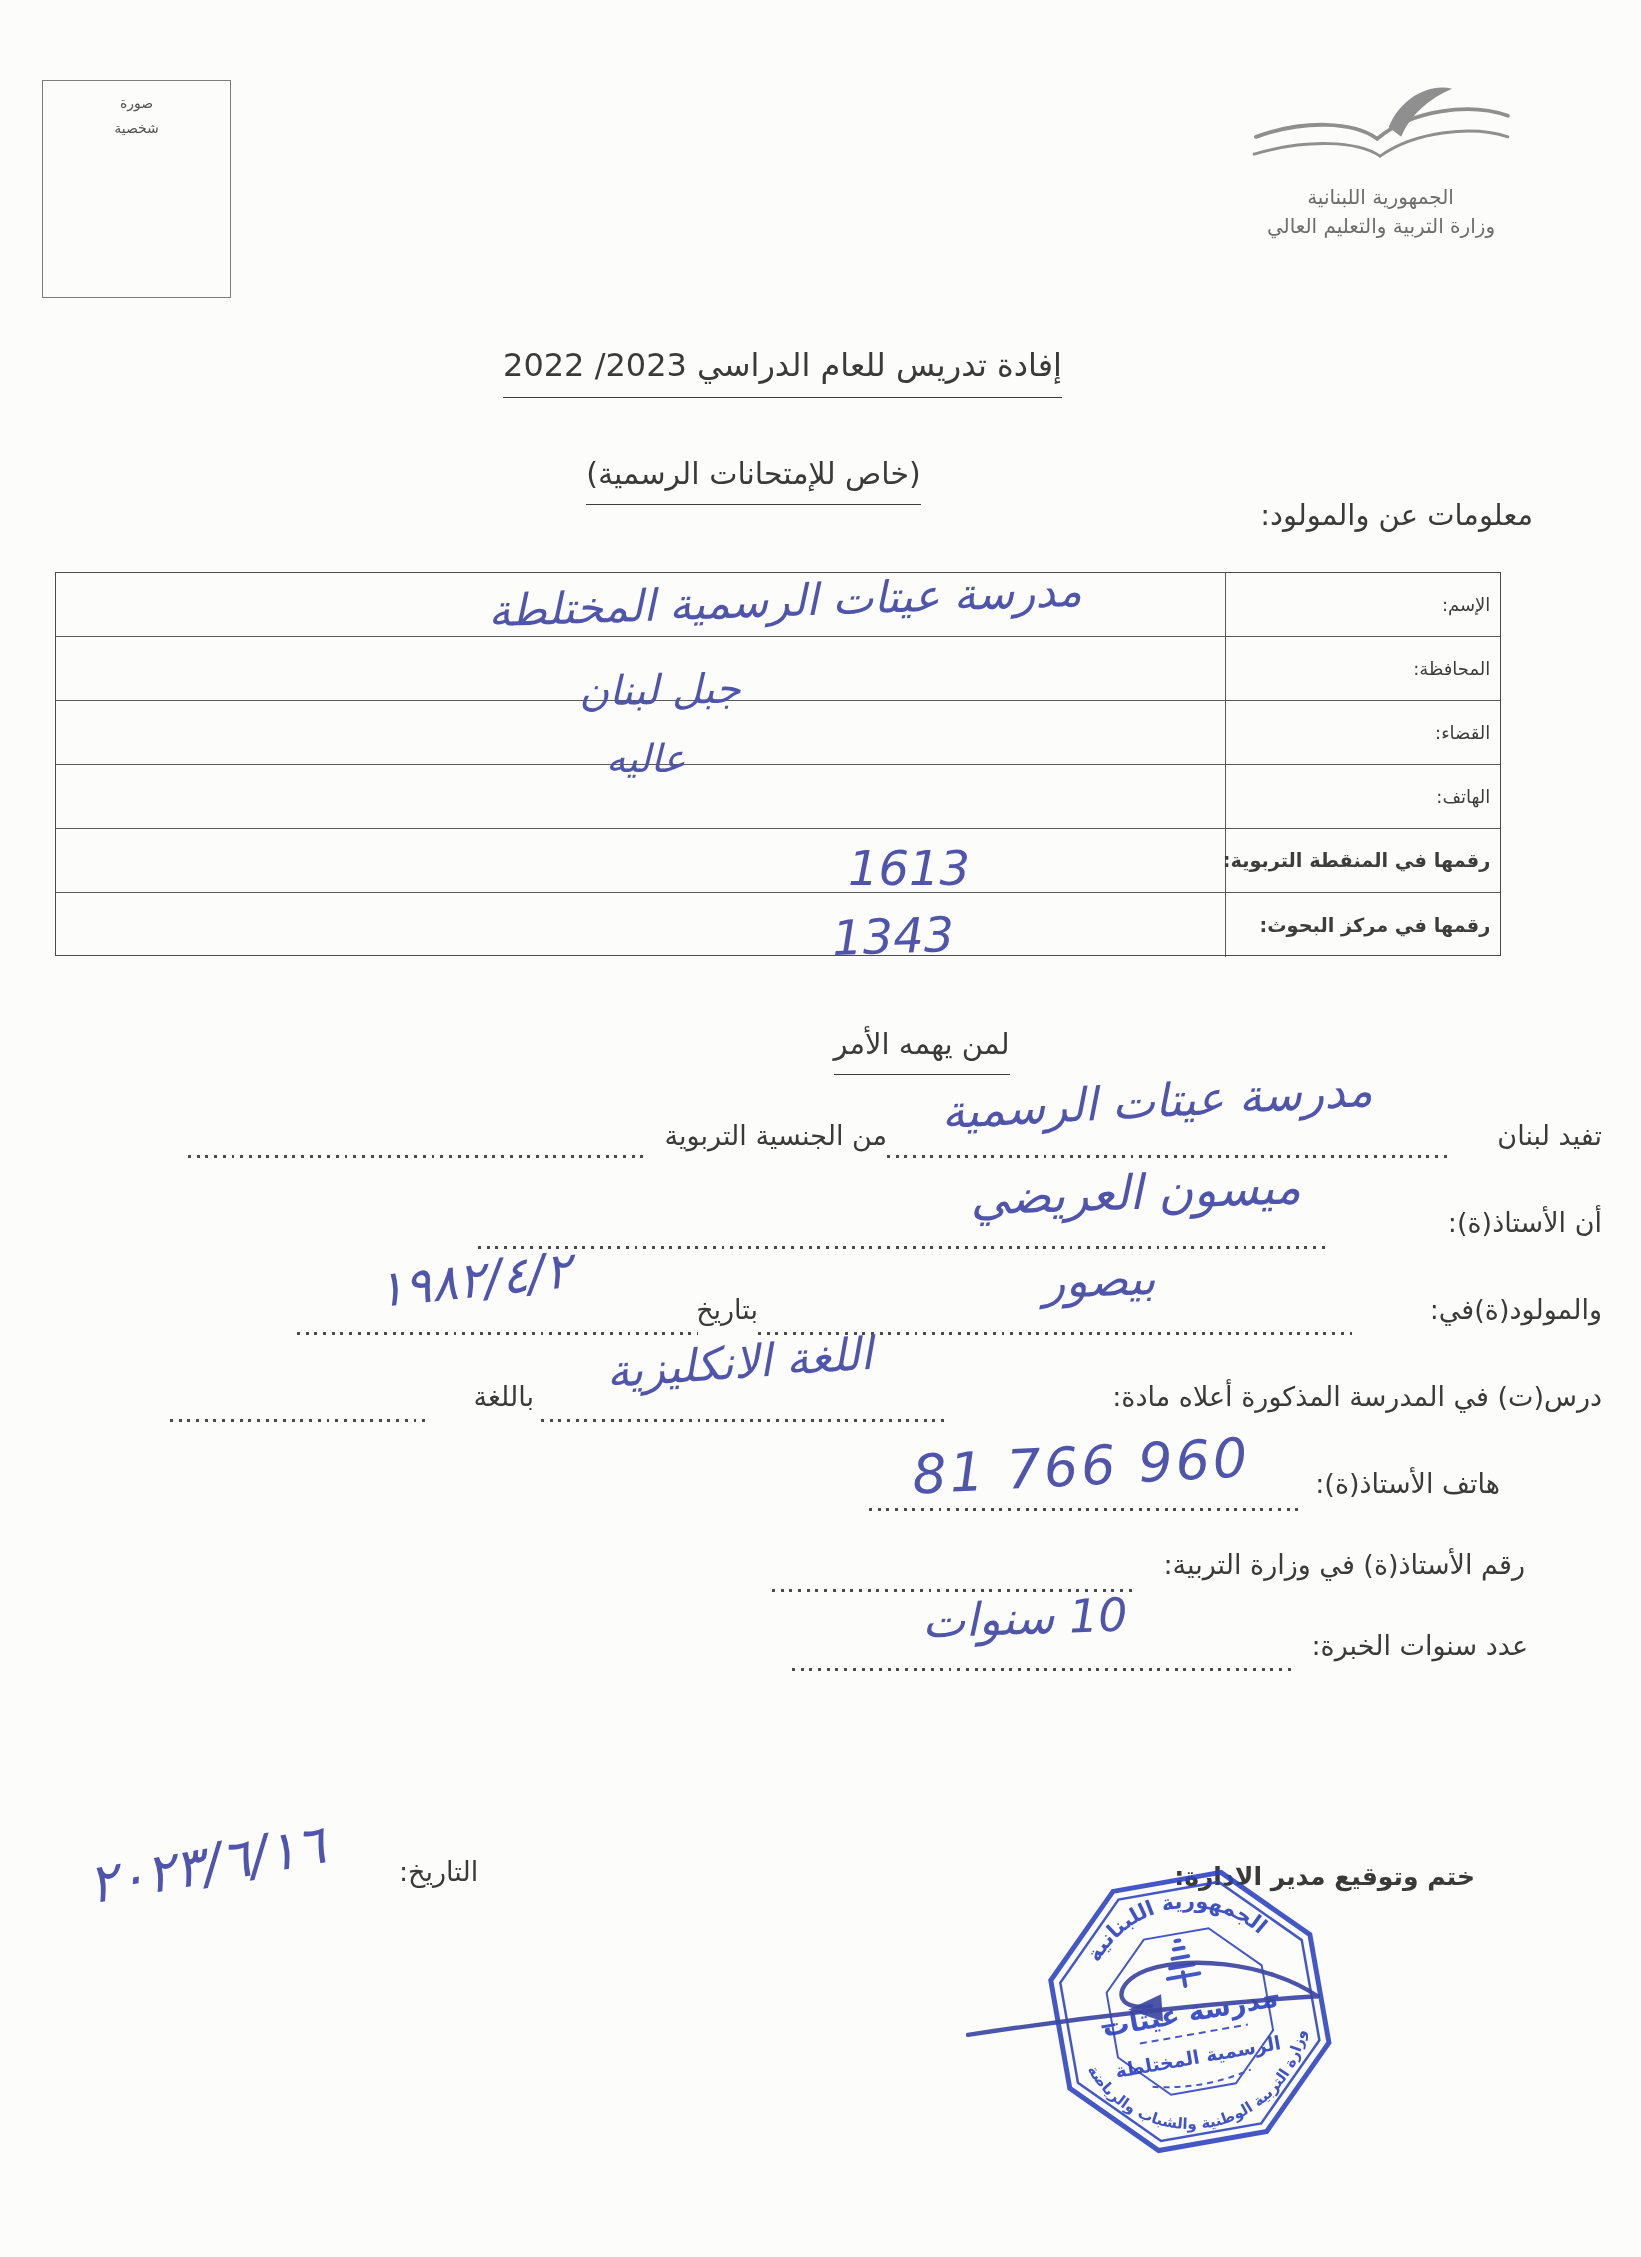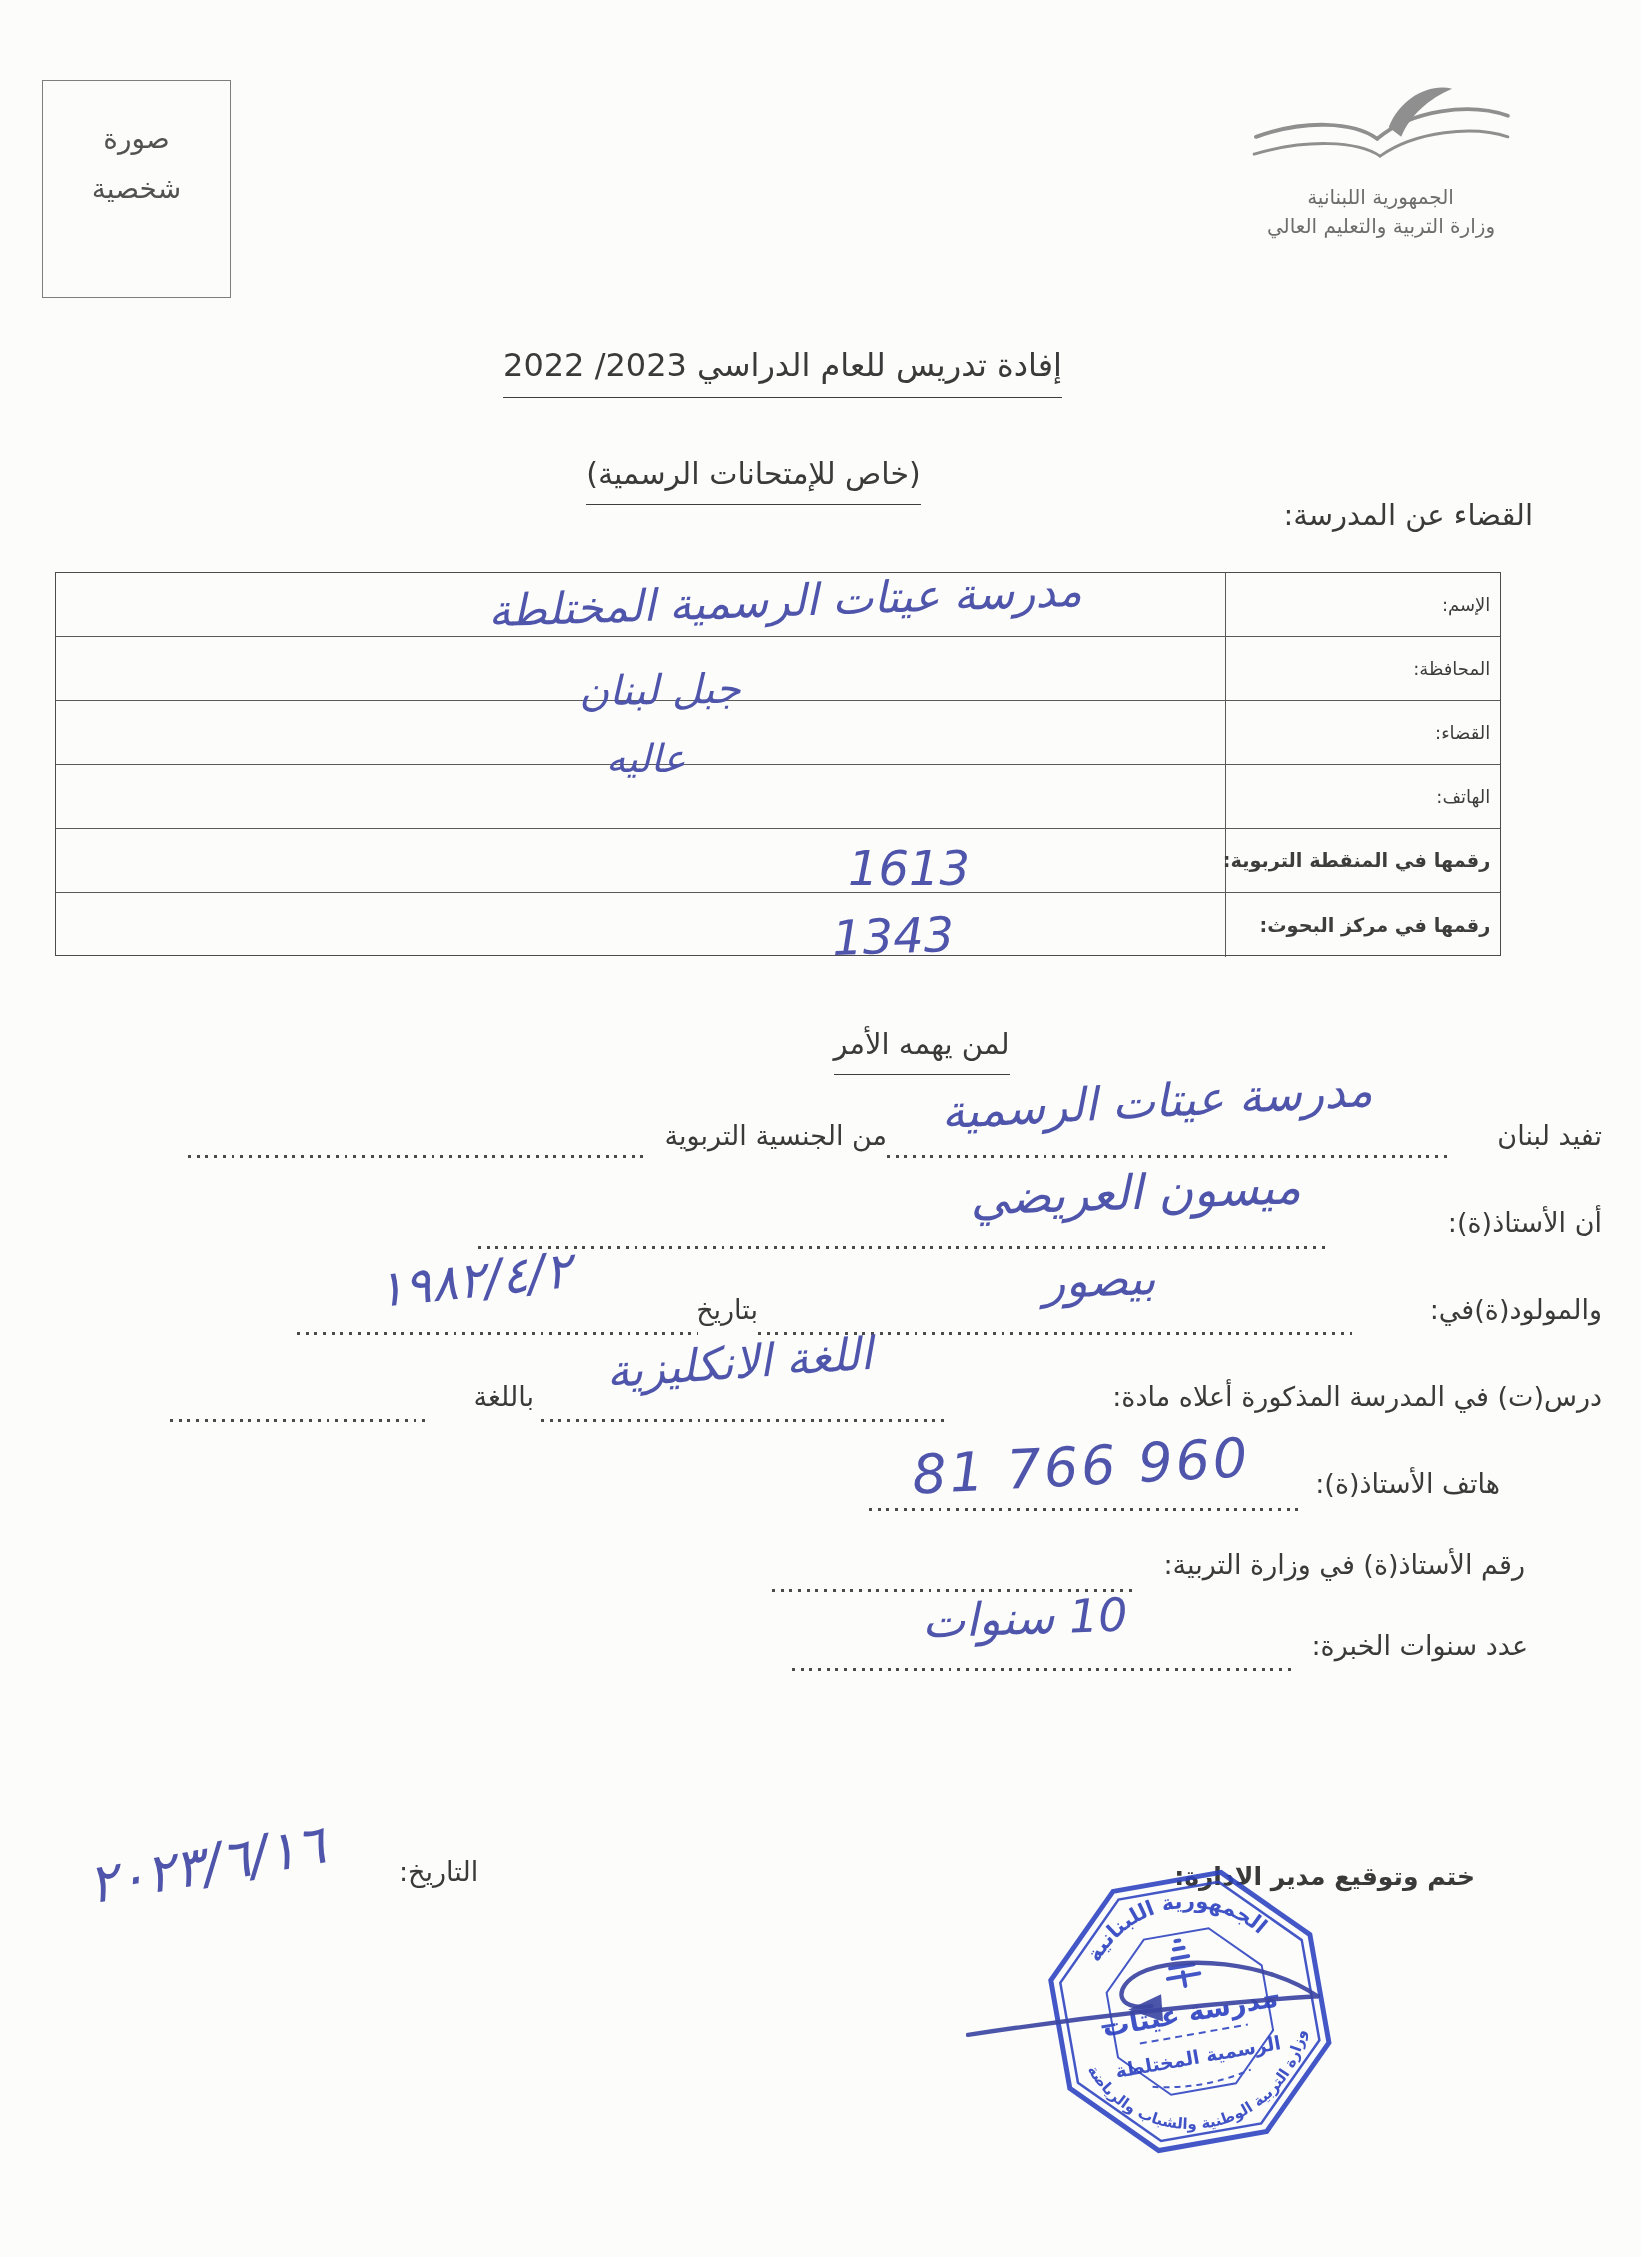--- a/index.html
+++ b/index.html
@@ -23,22 +23,22 @@
   .ink{
     position:absolute;
     color:#4f55ab;
     font-style:italic;
     white-space:nowrap;
     font-family:"DejaVu Sans",sans-serif;
   }
   .photo-box{
     border:1.9px solid #7e7e7e;
     text-align:center;
-    font-size:28px;color:#525252;line-height:1.8;
-    padding-top:33px;box-sizing:border-box;
+    font-size:14px;color:#525252;line-height:1.8;
+    padding-top:10px;box-sizing:border-box;
   }
   .logo-text{color:#6d6d6d;font-size:20px;text-align:center;white-space:nowrap;}
   .tbl{border:1.9px solid #4c4c4c;box-sizing:border-box;}
   .tbl-row{display:flex;flex-direction:row;border-bottom:1px solid #5a5a5a;box-sizing:border-box;height:64px;}
   .tbl-row:last-child{border-bottom:none;}
   .tbl-label{
     width:275px;border-left:1px solid #5a5a5a;box-sizing:border-box;
     display:flex;align-items:center;
     padding-right:9.7px;font-size:18px;color:#3d3d3d;white-space:nowrap;
   }
@@ -68,21 +68,21 @@
   <div class="abs logo-text" style="left:1226px;top:185px;width:309px;">الجمهورية اللبنانية</div>
   <div class="abs logo-text" style="left:1207px;top:214px;width:348px;">وزارة التربية والتعليم العالي</div>
 
   <div class="abs" style="left:483px;top:346px;width:599px;text-align:center;font-size:32px;">
     <span class="underline">إفادة تدريس  للعام الدراسي 2023/ 2022</span>
   </div>
   <div class="abs" style="left:570px;top:456px;width:367px;text-align:center;font-size:30px;">
     <span class="underline">(خاص للإمتحانات الرسمية)</span>
   </div>
 
-  <div class="abs print" style="right:108px;top:496px;font-size:29px;">القضاء عن المدرسة:</div>
+  <div class="abs print" style="right:108px;top:496px;font-size:29px;">معلومات عن والمولود:</div>
 
   <div class="abs tbl" style="left:55px;top:572px;width:1446px;height:384px;">
     <div class="tbl-row">
       <div class="tbl-label">الإسم:</div>
       <div class="tbl-value"></div>
     </div>
     <div class="tbl-row">
       <div class="tbl-label">المحافظة:</div>
       <div class="tbl-value"></div>
     </div>

